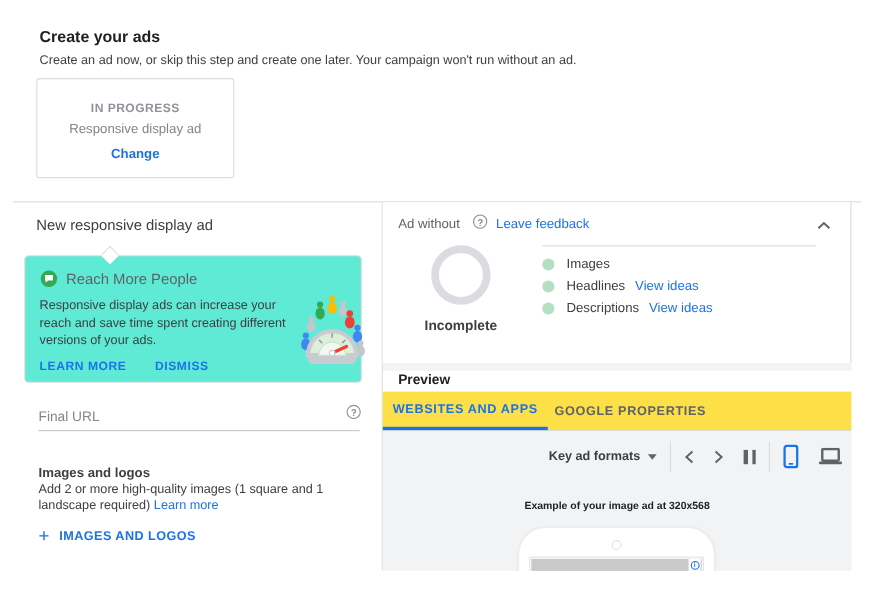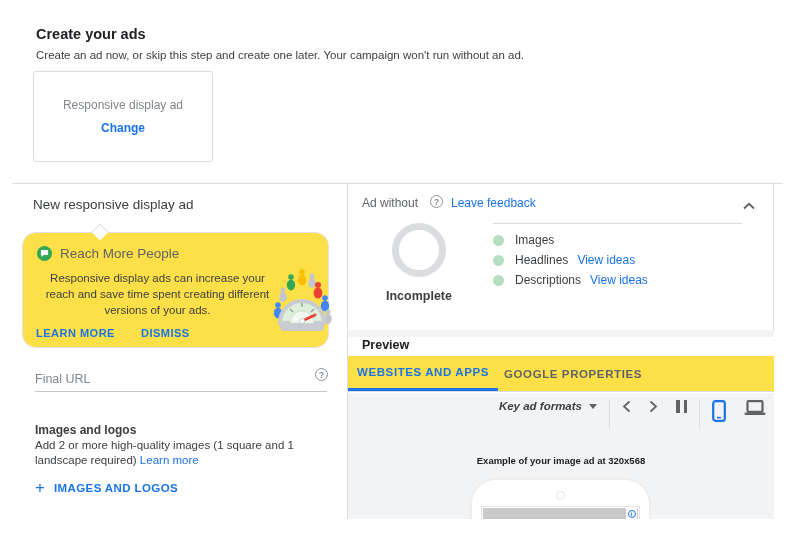--- a/index.html
+++ b/index.html
@@ -17,21 +17,21 @@
   .progress-type { margin-top:5px; font-size:12px; color:#80868b; }
   .progress-change { display:inline-block; margin-top:9px; font-size:12px; font-weight:600; color:#1a73e8; cursor:pointer; }
 
   .top-border { position:absolute; left:12px; top:183px; width:771px; height:1px; background:#dadce0; }
   .col-divider { position:absolute; left:347px; top:184px; width:1px; height:335px; background:#dadce0; }
 
   
   .editor-heading { position:absolute; left:33px; top:197px; font-size:13.5px; font-weight:500; color:#3c4043; }
 
   .promo-card { position:absolute; left:22px; top:232px; width:307px; height:116px;
-    background:#fde047; border:1px solid #e0e0e0; border-radius:14px;text-align:center; }
+    background:#5eead4; border:1px solid #e0e0e0; border-radius:4px; }
   .promo-notch { position:absolute; left:71px; top:-7px; width:12px; height:12px; background:#fff;
     border-left:1px solid #e0e0e0; border-top:1px solid #e0e0e0; transform:rotate(45deg); }
   .promo-icon { position:absolute; left:14px; top:13px; width:15px; height:15px; border-radius:50%;
     background:#34a853; display:flex; align-items:center; justify-content:center; }
   .promo-title { position:absolute; left:37px; top:13px; font-size:13.5px; color:#5f6368; }
   .promo-body { position:absolute; left:13px; top:37px; width:243px; font-size:11.5px; line-height:16px; color:#3c4043; }
   .promo-actions { position:absolute; left:13px; top:94px; display:flex; gap:26px; }
   .promo-actions span { font-size:11px; font-weight:700; letter-spacing:.5px; color:#1a73e8; cursor:pointer; }
   .promo-art { position:absolute; left:247px; top:32px; }
 
@@ -79,21 +79,21 @@
   
   .preview-heading { position:absolute; left:362px; top:338px; font-size:12.5px; font-weight:700; color:#202124; }
   .tabs { position:absolute; left:348px; top:356px; width:426px; height:36px;
     border-bottom:1px solid #dadce0; display:flex; background:#fde047; }
   .tab { width:150px; display:flex; align-items:center; justify-content:center;
     font-size:11.5px; font-weight:700; letter-spacing:.6px; color:#5f6368; cursor:pointer; }
   .tab.active { color:#1a73e8; border-bottom:3px solid #1a73e8; }
 
   .canvas { position:absolute; left:348px; top:393px; width:426px; height:126px;
     background:#f1f3f4; overflow:hidden; }
-  .toolbar { position:absolute; top:7px; right:8px; height:30px; display:flex; align-items:flex-start;font-style:italic; }
+  .toolbar { position:absolute; top:7px; right:8px; height:30px; display:flex; align-items:center; }
   .kaf { display:flex; align-items:center; gap:7px; font-size:11.5px; font-weight:600; color:#3c4043; cursor:pointer; }
   .tri-down { width:0; height:0; border-left:4px solid transparent; border-right:4px solid transparent;
     border-top:5px solid #5f6368; }
   .tb-div { width:1px; height:28px; background:#dadce0; margin:0 12px; }
   .tb-ic { display:flex; align-items:center; justify-content:center; cursor:pointer; color:#5f6368; }
   .gap18 { margin-right:18px; }
   .pause { display:flex; gap:4px; }
   .pause i { display:block; width:3.5px; height:13px; background:#5f6368; }
 
   .caption { position:absolute; left:0; top:62px; width:100%; text-align:center;
@@ -112,20 +112,21 @@
 </style>
 </head>
 <body>
 
 <div class="screen">
 
   <div class="page-title">Create your ads</div>
   <div class="page-subtitle">Create an ad now, or skip this step and create one later. Your campaign won't run without an ad.</div>
 
   <div class="progress-card">
+    <div class="progress-status">IN PROGRESS</div>
     <div class="progress-type">Responsive display ad</div>
     <div class="progress-change">Change</div>
   </div>
 
   <div class="top-border"></div>
   <div class="col-divider"></div>
 
   <div class="editor-heading">New responsive display ad</div>
 
   <div class="promo-card">

